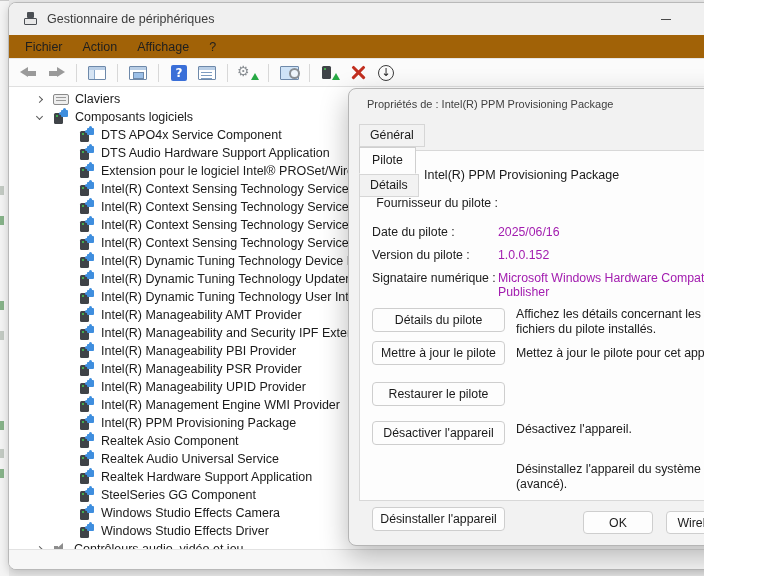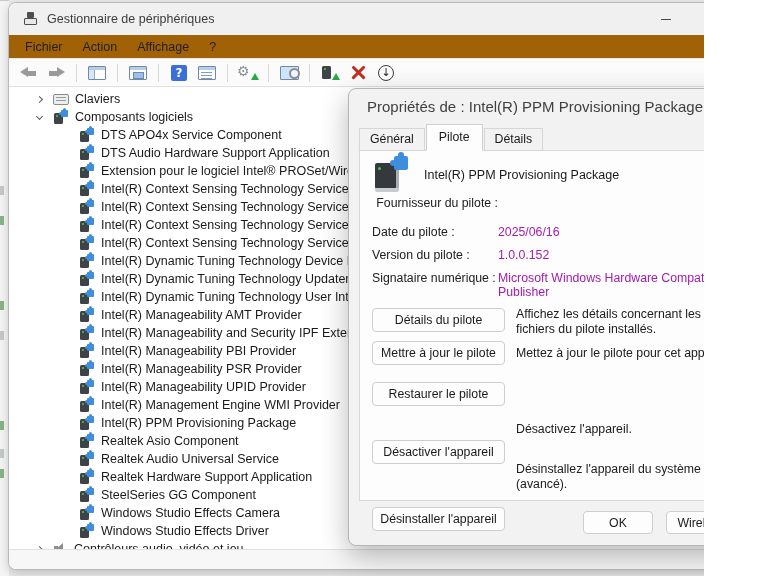--- a/index.html
+++ b/index.html
@@ -96,27 +96,27 @@
   .ic-spk::before { content:''; position:absolute; left:1px; top:4px; width:4px; height:6px; background:#8d8d8d; }
   .ic-spk::after { content:''; position:absolute; left:3px; top:1px; border-top:6px solid transparent; border-bottom:6px solid transparent; border-right:7px solid #8d8d8d; }
 
   .vscroll { position:absolute; right:12px; top:153px; width:3px; height:222px; background:#9b9b9b; border-radius:2px; }
 
   .statusbar { position:absolute; left:0; right:0; bottom:0; height:20px; background:#f7f7f7; border-top:1px solid #e2e2e2; }
 
   
   .dialog { position:absolute; left:348px; top:88px; width:399px; height:458px; background:#f2f2f2;
             border:1px solid #b5b5b5; border-radius:8px; box-shadow:0 10px 28px rgba(0,0,0,.28); z-index:10; }
-  .dlg-title { position:absolute; top:9px; left:18px; font-size:15px; color:#3f3f3f; }
+  .dlg-title { position:absolute; top:9px; left:18px; font-size:11px; color:#3f3f3f; }
   .dlg-close { position:absolute; top:7px; right:10px; width:30px; height:24px; display:flex; align-items:center; justify-content:center; }
   .x-ic2 { position:relative; width:13px; height:13px; display:block; }
   .x-ic2::before,.x-ic2::after { content:''; position:absolute; left:-1px; top:6px; width:15px; height:1.3px; background:#5a5a5a; }
   .x-ic2::before { transform:rotate(45deg); } .x-ic2::after { transform:rotate(-45deg); }
 
-  .tabs { position:absolute; top:34px; left:10px; display:flex; align-items:flex-end; z-index:3; }
+  .tabs { position:absolute; top:34px; left:10px; display:flex; align-items:flex-start; z-index:3;flex-direction:column; }
   .tab { font-size:12.3px; color:#1a1a1a; background:#f2f2f2; border:1px solid #d6d6d6;
          padding:3px 10px 4px; margin-right:1px; position:relative; top:1px; }
   .tab.active { background:#fdfdfd; border-color:#cfcfcf; border-bottom:1px solid #fdfdfd; padding:5px 12px 6px; z-index:4; }
 
   .tabpage { position:absolute; top:61px; left:10px; right:10px; bottom:44px; background:#fdfdfd; border:1px solid #d8d8d8; z-index:2; }
 
   .dev-head { position:absolute; left:12px; top:5px; display:flex; align-items:center; gap:14px; }
   .dev-big { position:relative; width:38px; height:37px; }
   .dev-big .body { position:absolute; left:3px; top:7px; width:21px; height:26px; background:#35383c; border-radius:2px;
                    box-shadow:3px 0 0 #a9aeb4; }
@@ -128,21 +128,21 @@
   .dev-name { font-size:12.5px; color:#1a1a1a; }
 
   .frow { position:absolute; left:12px; display:flex; }
   .flabel { width:126px; font-size:12.3px; color:#202020; flex:0 0 126px; }
   .fvalue { width:238px; font-size:12.3px; color:#a21caf; line-height:14px; }
   .f1 { top:45px;text-align:right; } .f2 { top:74px; } .f3 { top:97px; } .f4 { top:120px; }
 
   .btn { font-family:inherit; font-size:12.3px; color:#1a1a1a; background:#fdfdfd; border:1px solid #cecece;
          border-radius:4px; cursor:default; }
   .abtn { position:absolute; left:12px; width:133px; height:24px; }
-  .a1 { top:157px; } .a2 { top:190px; } .a3 { top:231px; } .a4 { top:289px; } .a5 { top:312px;margin-top:44px; }
+  .a1 { top:157px; } .a2 { top:190px; } .a3 { top:231px; } .a4 { top:270px; } .a5 { top:312px;margin-top:44px; }
   .adesc { position:absolute; left:156px; width:221px; font-size:12.3px; color:#202020; line-height:15px; }
   .d1 { top:156px; } .d2 { top:195px; } .d3 { top:229px; } .d4 { top:271px; } .d5 { top:311px; }
 
   .dlg-foot { position:absolute; right:10px; bottom:11px; display:flex; gap:13px; z-index:3; }
   .btn.foot { width:70px; height:23px; }
 </style>
 </head>
 <body>
 
 <div class="screen">

